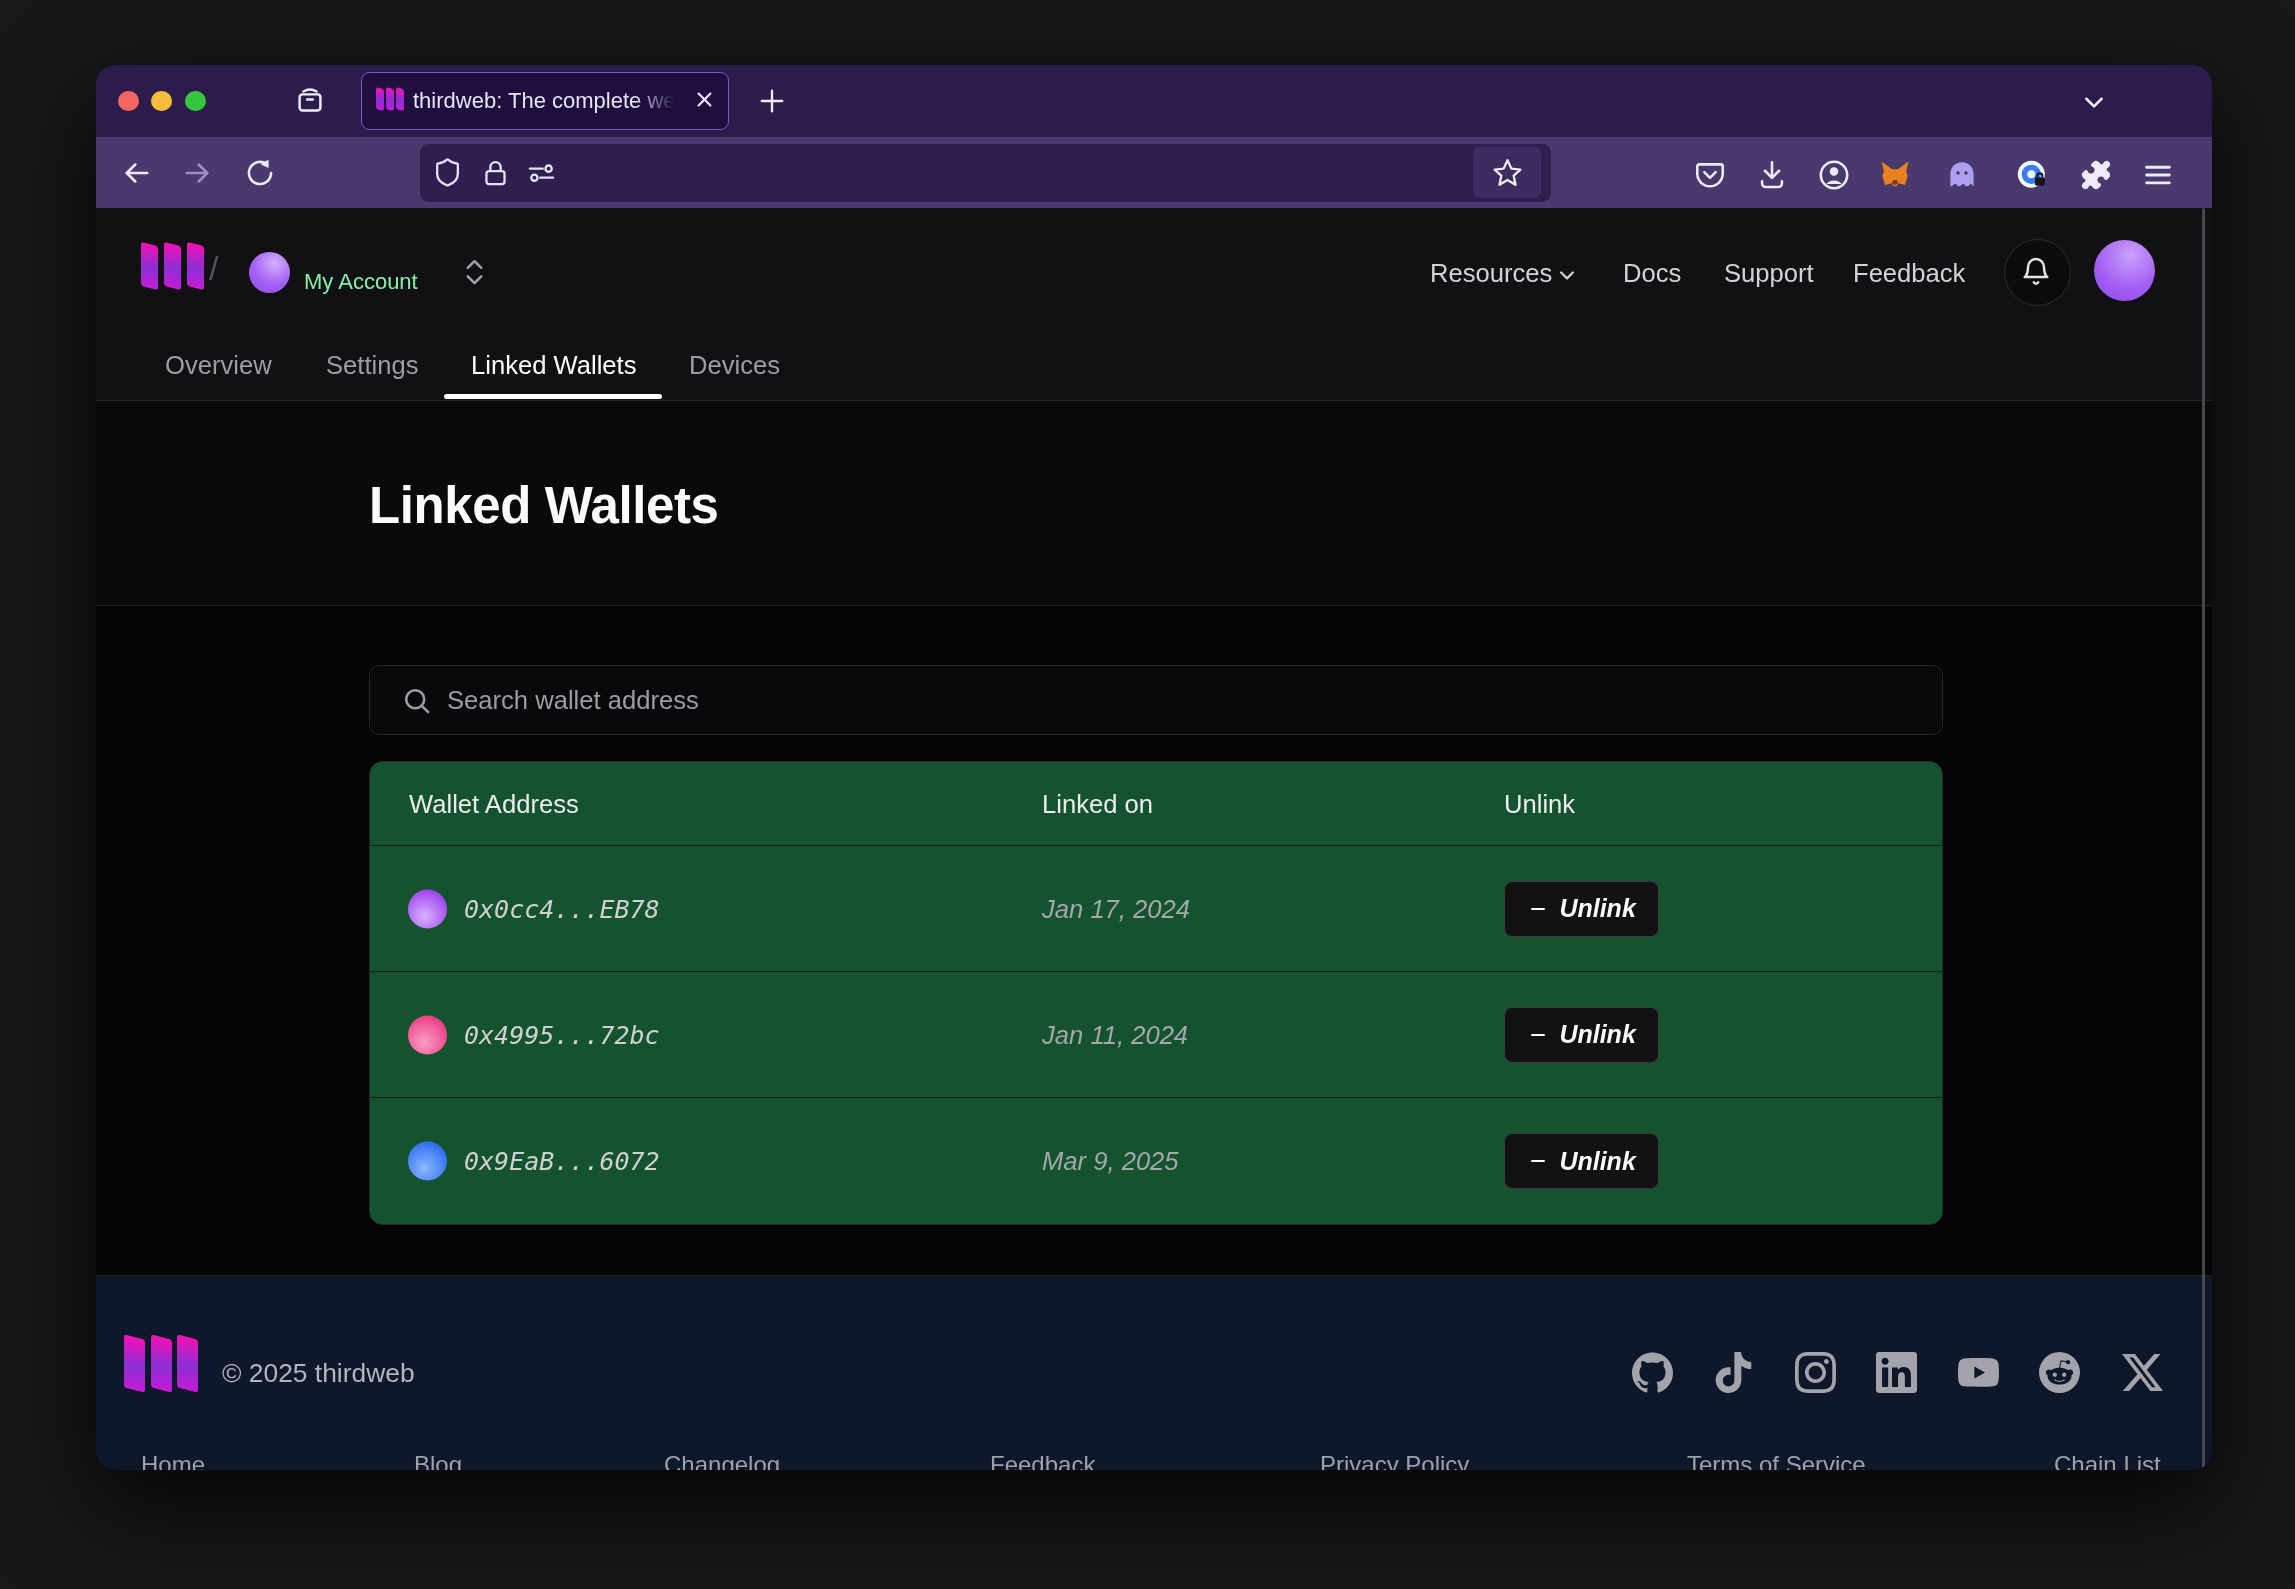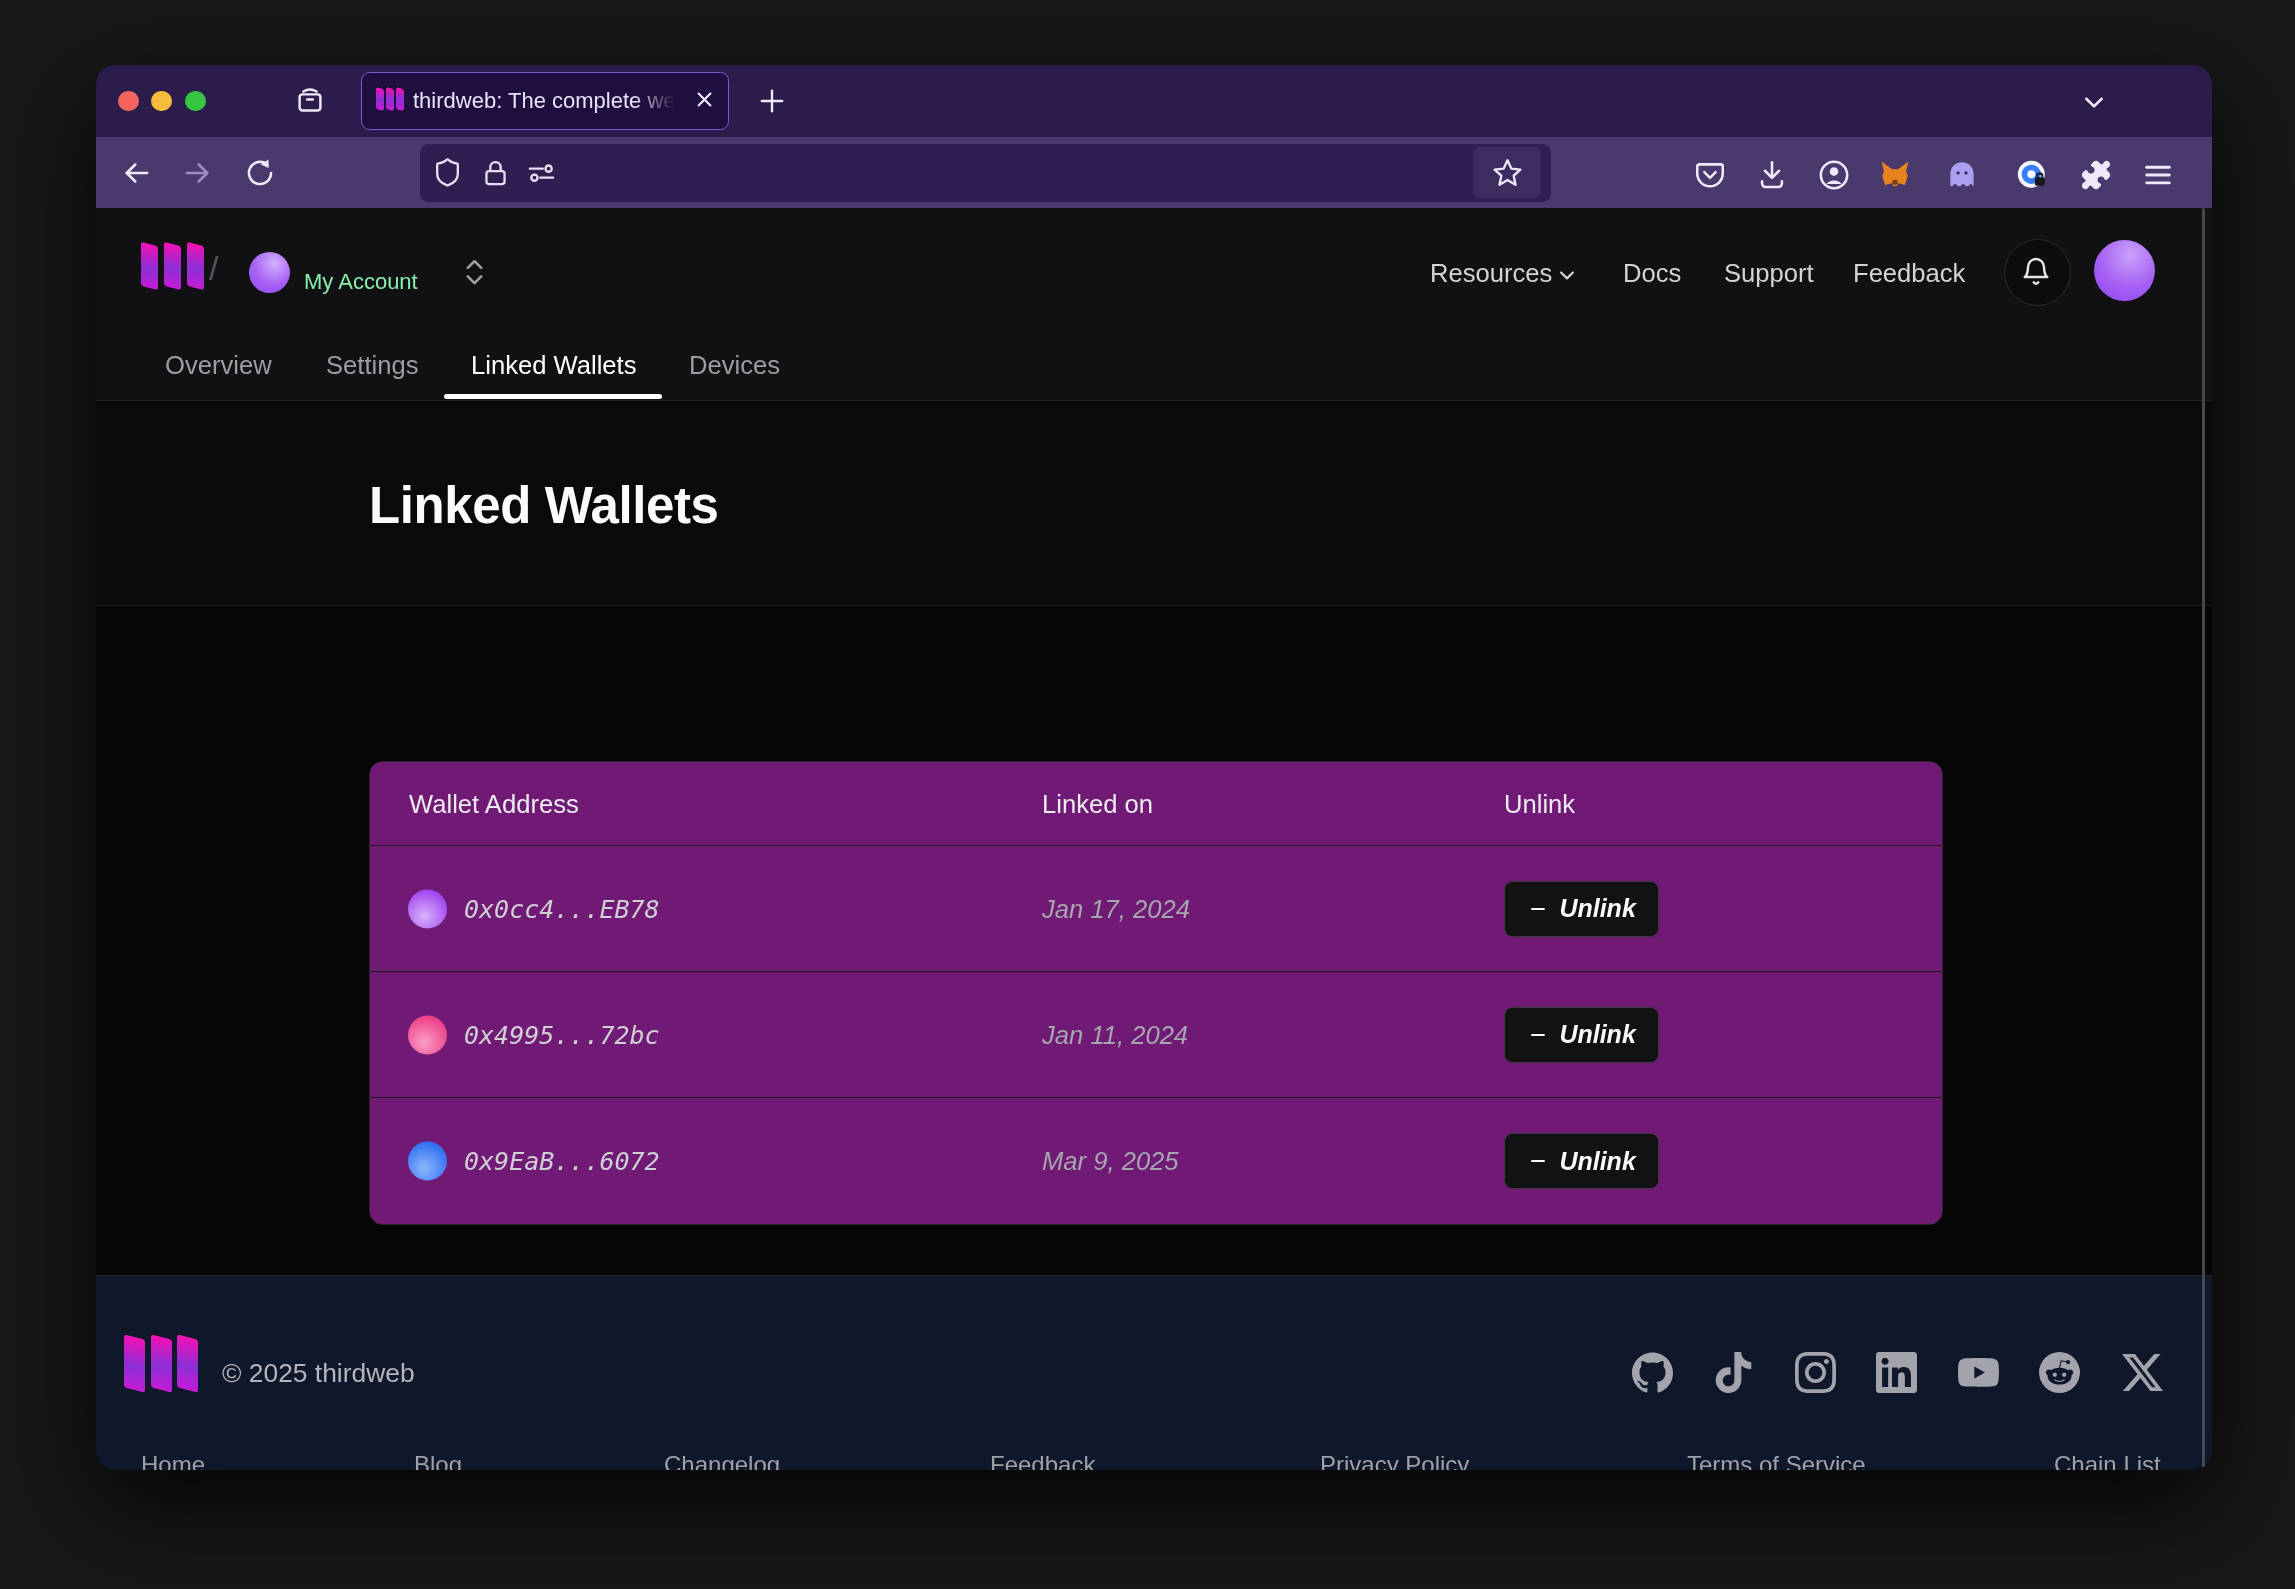--- a/index.html
+++ b/index.html
@@ -74,21 +74,21 @@
     background:#09090b;border:1.7px solid #28282c;box-sizing:border-box;
   }
   .searchbox svg{position:absolute;left:31px;top:19px;width:31px;height:31px;color:#9c9ca4;}
   .searchbox input{
     position:absolute;left:75px;top:0;width:1450px;height:67px;background:transparent;border:none;outline:none;
     font-size:25.6px;color:#e4e4e7;font-family:"Liberation Sans",sans-serif;
   }
   .searchbox input::placeholder{color:#9c9ca4;}
   .panel{
     position:absolute;left:273px;top:553px;width:1574px;height:464px;border-radius:13.6px;
-    background:#701a75;border:1.7px solid #28282c;box-sizing:border-box;overflow:hidden;
+    background:#14532d;border:1.7px solid #28282c;box-sizing:border-box;overflow:hidden;
     display:flex;flex-direction:column;
   }
   .thead{position:relative;height:84px;border-bottom:1.7px solid #1f1f22;box-sizing:border-box;}
   .trow{position:relative;height:126px;border-bottom:1.7px solid #1b1b1e;box-sizing:border-box;}
   .trow:last-child{border-bottom:none;}
   .th{position:absolute;top:50%;transform:translateY(-50%);font-size:25.6px;color:#ececf0;font-weight:500;}
   .cell{position:absolute;top:50%;transform:translateY(-50%);font-style:italic;}
   .c-wallet{left:39px;} .c-linked{left:672px;} .c-unlink{left:1134px;}
   .row-avatar{position:absolute;left:38px;top:50%;transform:translateY(-50%);width:39px;height:39px;border-radius:50%;}
   .addr{left:94px;font-family:"DejaVu Sans Mono",monospace;font-size:25px;color:#cfcfd4;}
@@ -294,20 +294,27 @@
       <span class="site-tab" style="left:230px;">Settings</span>
       <span class="site-tab active" style="left:375px;">Linked Wallets</span>
       <span class="site-tab" style="left:593px;">Devices</span>
       <span class="tab-underline"></span>
     </div>
 
     <div class="hero">
       <h1>Linked Wallets</h1>
     </div>
 
+    <div class="searchbox">
+      <svg viewBox="0 0 24 24" fill="none" stroke="currentColor" stroke-width="2" stroke-linecap="round">
+        <circle cx="11" cy="11" r="7"></circle>
+          <line x1="16.5" y1="16.5" x2="21" y2="21"></line>
+      </svg>
+      <input type="text" placeholder="Search wallet address" style="">
+    </div>
 
     <div class="panel">
       <div class="thead">
         <span class="th c-wallet">Wallet Address</span>
         <span class="th c-linked">Linked on</span>
         <span class="th c-unlink">Unlink</span>
       </div>
 
       <div class="trow">
         <span class="row-avatar" style="background: radial-gradient(circle at 42% 68%, rgb(217, 179, 252) 0%, rgb(159, 68, 240) 75%);"></span>

